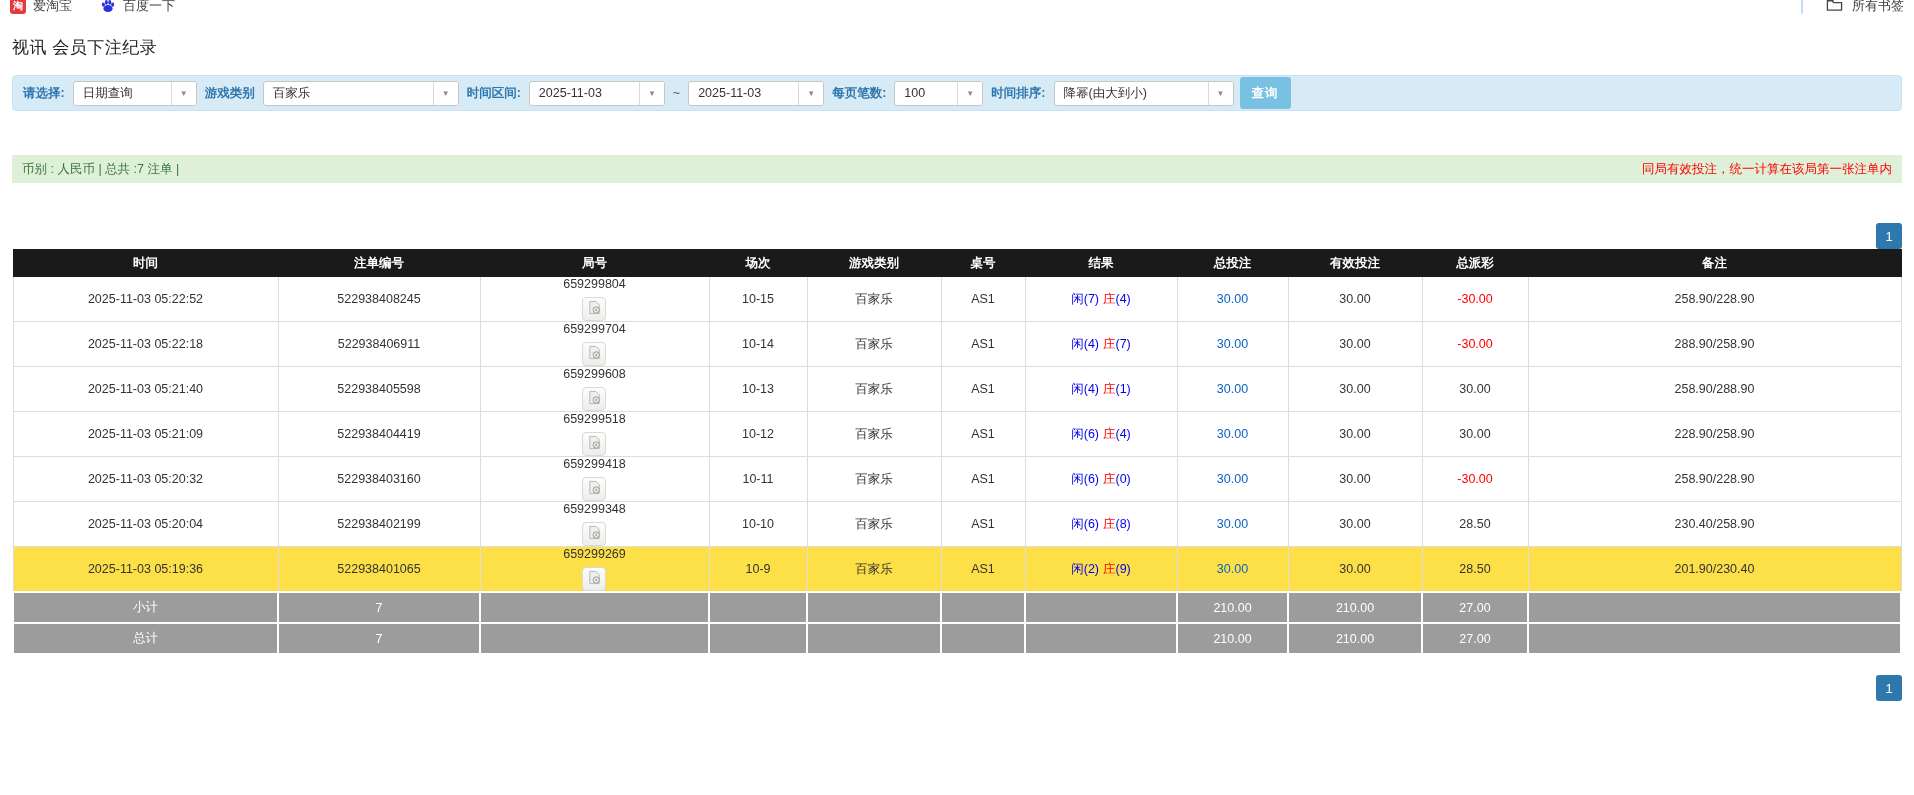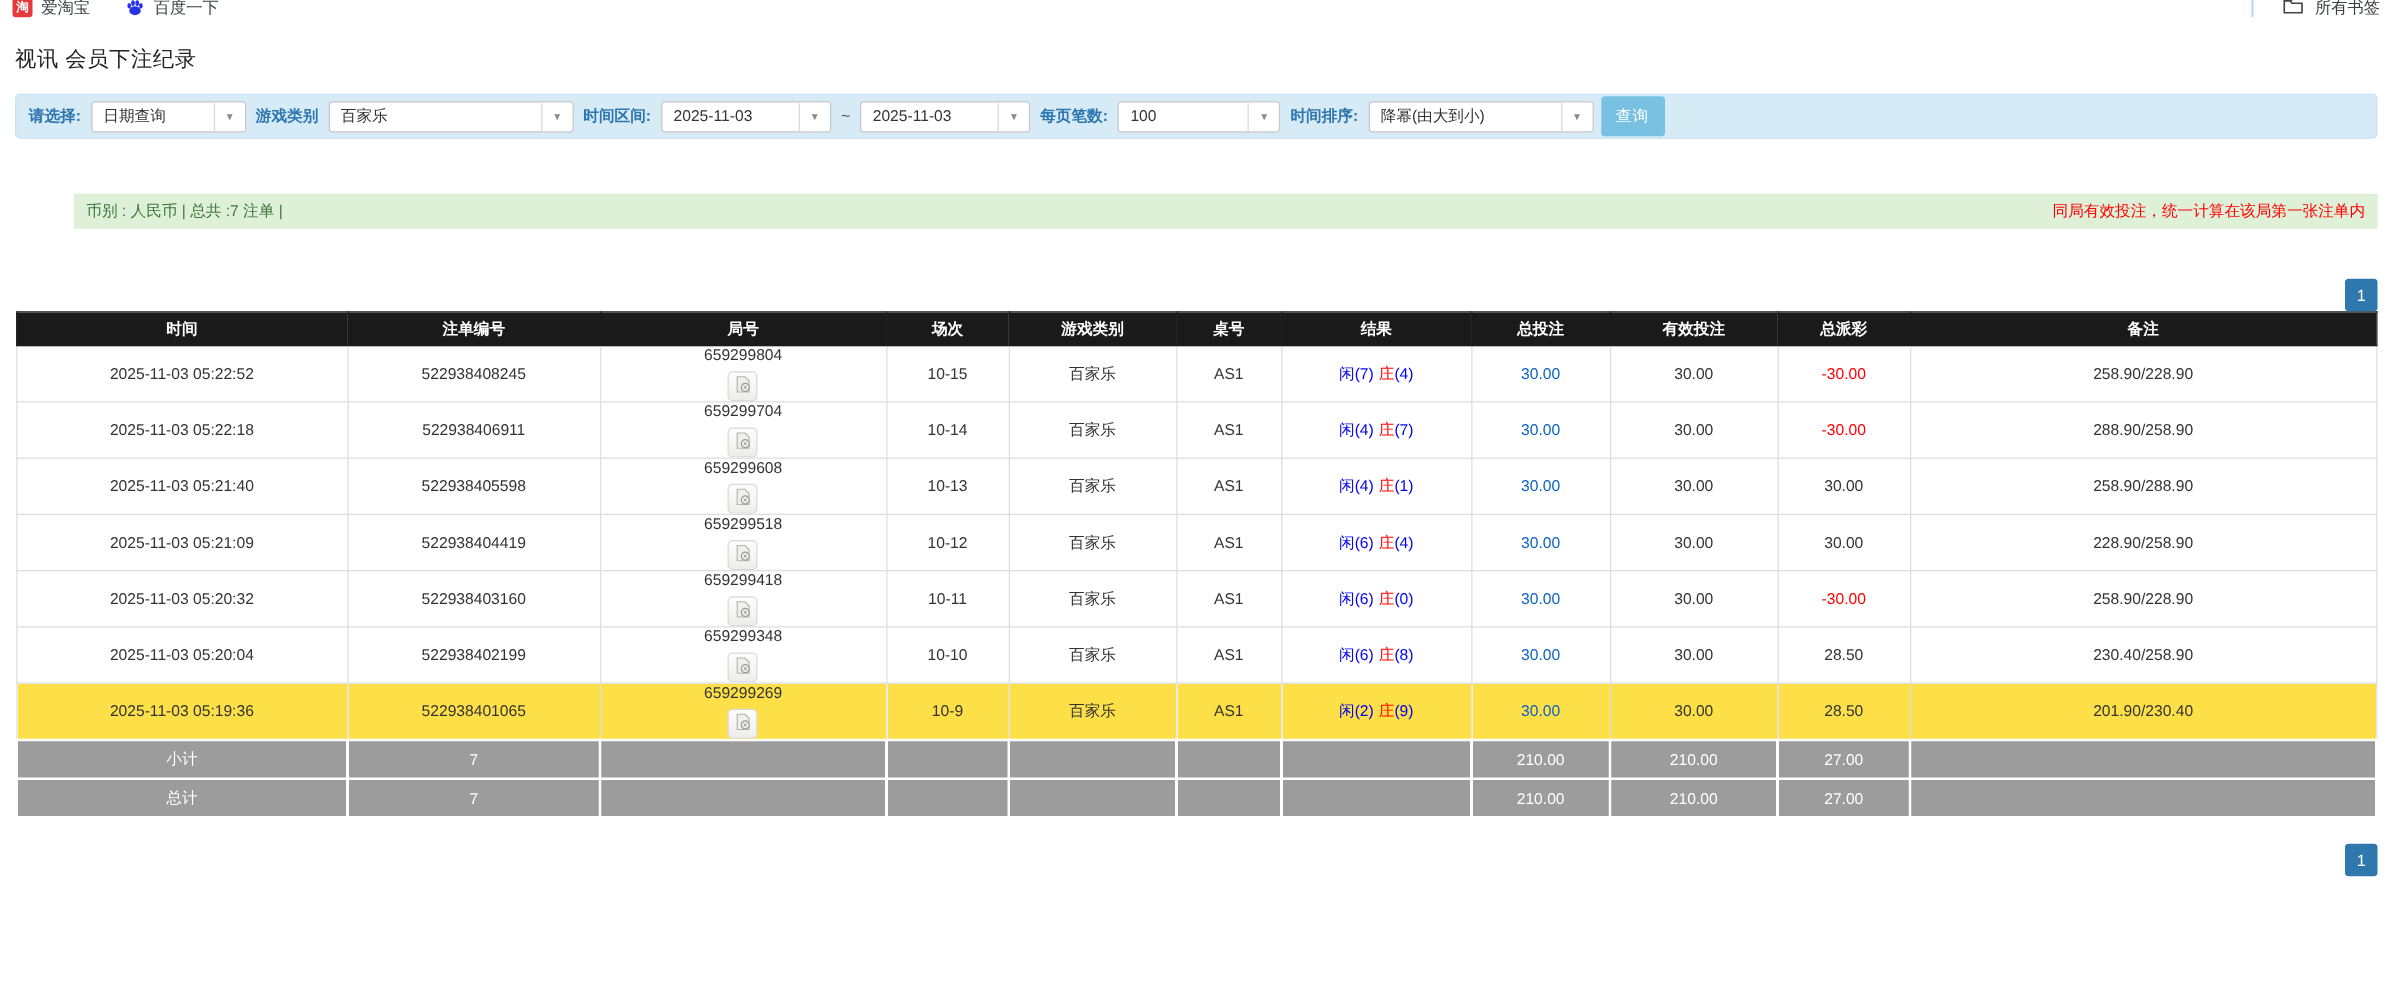--- a/index.html
+++ b/index.html
@@ -25,28 +25,28 @@
 
   
   .filter-bar { margin-top:16px; height:36px; background:#d7ebf7; border:1px solid #c7e2f2;
     border-radius:4px; display:flex; align-items:center; padding:0 8px; gap:6px; }
   .f-label { font-size:12.5px; font-weight:bold; color:#2e77ae; white-space:nowrap; padding:0 2px; }
   .sel { display:inline-flex; align-items:stretch; background:#fff; border:1px solid #c6c6c6;
     border-radius:3px; height:25px; cursor:pointer; overflow:hidden; }
   .sel .txt { display:flex; align-items:center; padding:0 9px; font-size:12.5px; color:#333; flex:1; }
   .sel .arrow { width:25px; border-left:1px solid #d9d9d9; display:flex; align-items:center;
     justify-content:center; color:#8a8a8a; font-size:8px; background:#fff; }
-  .w1{width:124px}.w2{width:196px}.w3{width:136px}.w4{width:136px}.w5{width:130px}.w6{width:180px}
+  .w1{width:124px}.w2{width:196px}.w3{width:136px}.w4{width:136px}.w5{width:89px}.w6{width:180px}
   .tilde { font-size:12.5px; color:#555; padding:0 2px; }
   .search-btn { height:32px; padding:0 12px; background:#79c1e2; color:#fff; border:none;
-    border-radius:3px; font-size:12.5px; font-weight:normal; cursor:pointer; letter-spacing:1px; }
+    border-radius:3px; font-size:12.5px; font-weight:bold; cursor:pointer; letter-spacing:1px; }
 
   
   .summary-bar { margin-top:44px; height:28px; background:#dff0d8; display:flex;
-    align-items:center; justify-content:space-between; padding:0 10px; font-size:12.5px;margin-left:47px; }
+    align-items:center; justify-content:space-between; padding:0 10px; font-size:12.5px; }
   .summary-left { color:#3c763d; }
   .summary-right { color:#ff0000; }
 
   
   .pager-row { display:flex; justify-content:flex-end; }
   .pager-top { margin-top:40px; }
   .pager-bottom { margin-top:20px; }
   .page-btn { min-width:26px; height:26px; background:#2e78ad; color:#fff; border:none;
     border-radius:3px; font-size:13px; cursor:pointer; }
 

